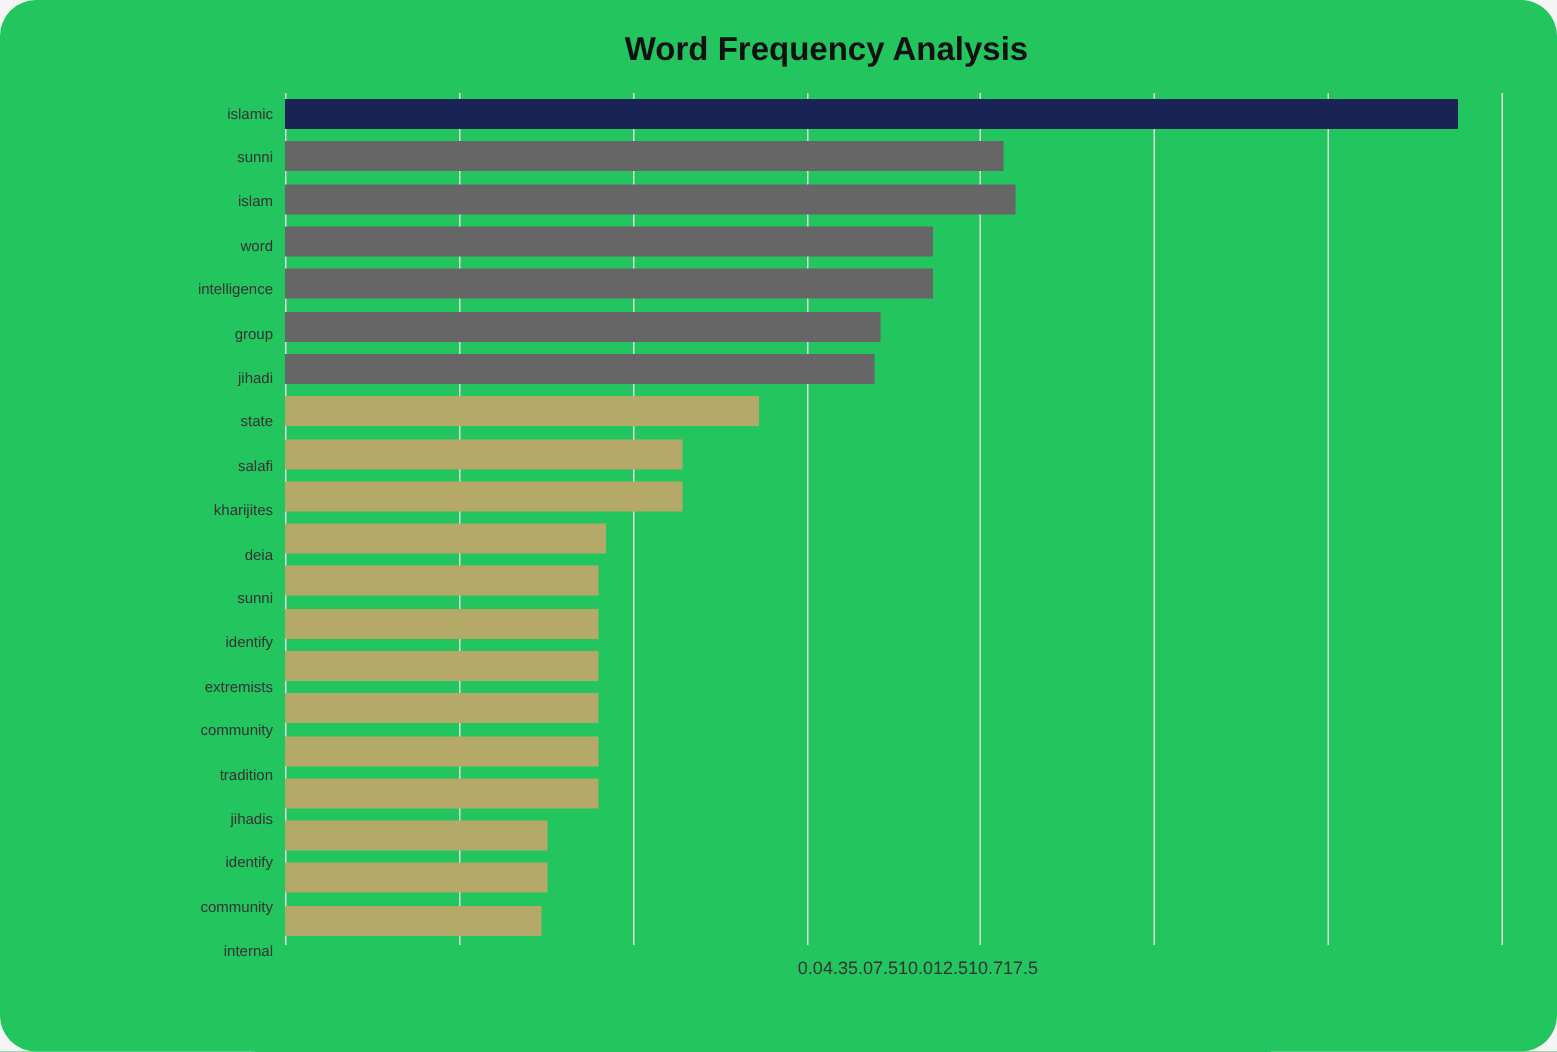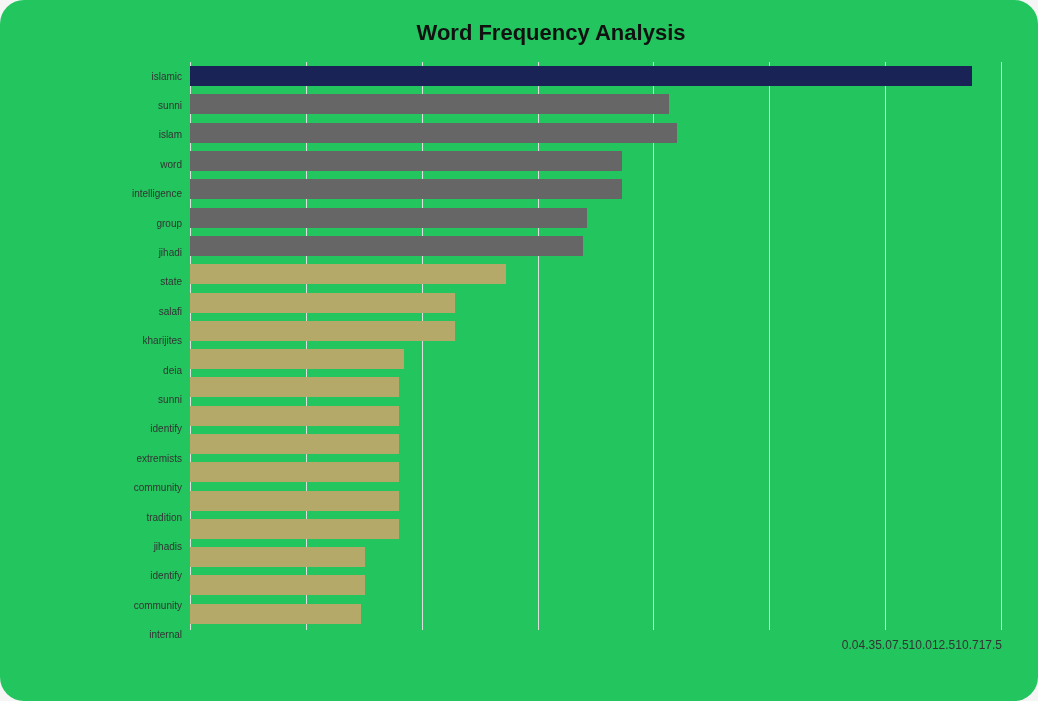--- a/index.html
+++ b/index.html
@@ -73,21 +73,21 @@
       display: flex;
       align-items: center;
       height: 100%;
     }
     .bar {
       height: 22px;
       border-radius: 0;
     }
     .x-axis {
       display: flex;
-      justify-content: flex-end;
+      justify-content: center;
       padding-top: 6px;
       margin-left: 32px;
     }
     .x-tick {
       font-size: 12px;
       color: #333;
     }
     .x-label {
       text-align: center;
       font-size: 13px;

